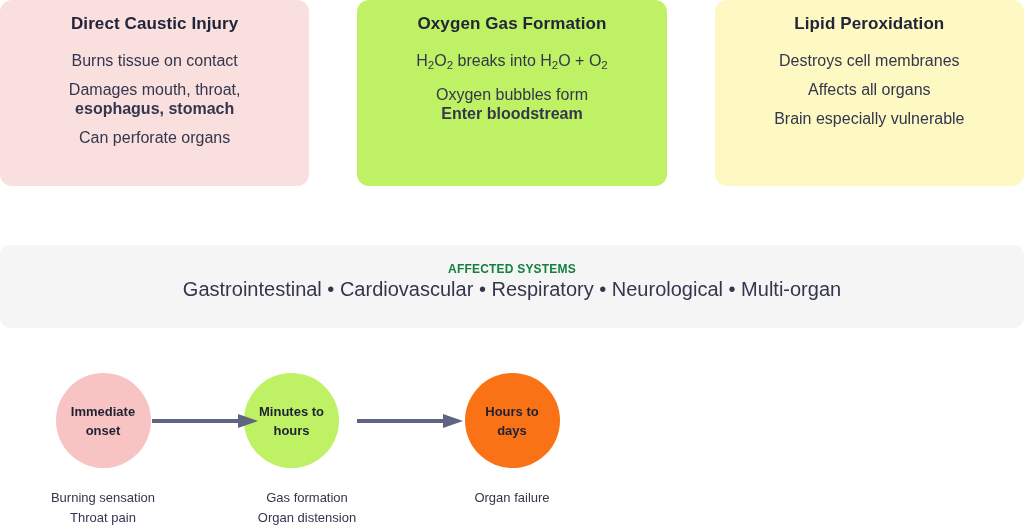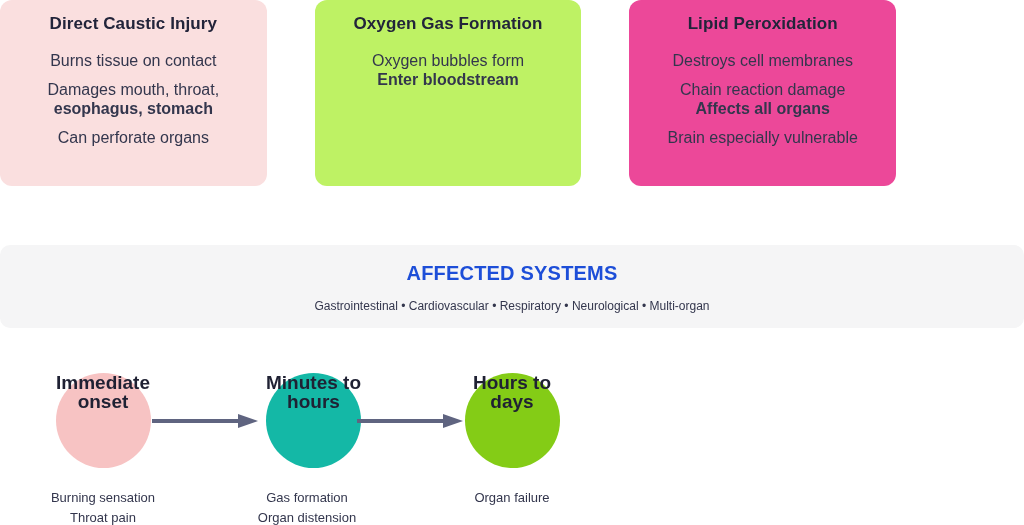--- a/index.html
+++ b/index.html
@@ -12,21 +12,21 @@
     color: #2b2d42;
     overflow: hidden;
     position: relative;
   }
 
   
   .cards-row {
     position: absolute;
     top: 0;
     left: 0;
-    width: 896px;
+    width: 1024px;
     height: 186px;
     display: flex;
     gap: 48px;
   }
 
   .card {
     flex: 1 1 0;
     border-radius: 12px;
     padding: 14px 16px 0 16px;
     text-align: center;
@@ -57,50 +57,51 @@
     left: 0;
     width: 1024px;
     height: 83px;
     background: #f5f5f6;
     border-radius: 10px;
     text-align: center;
     padding-top: 17px;
   }
 
   .systems-title {
+    font-size: 12px;
+    font-weight: bold;
+    color: #15803d;
+    letter-spacing: 0.2px;
+    margin-bottom: 2px;
+  }
+
+  .systems-list {
     font-size: 20px;
-    font-weight: bold;
-    color: #1d4ed8;
-    letter-spacing: 0.2px;
-    margin-bottom: 14px;
-  }
-
-  .systems-list {
-    font-size: 12px;
     color: #33364d;
   }
 
   
   .timeline {
     position: absolute;
     top: 360px;
     left: 0;
     width: 1024px;
     height: 165px;
   }
 
   .tl-circle {
     position: absolute;
     width: 95px;
     height: 95px;
     border-radius: 50%;
     display: flex;
+    align-items: center;
     justify-content: center;
     text-align: center;
-    font-size: 19px;
+    font-size: 13px;
     font-weight: bold;
     line-height: 19px;
     color: #1f2133;
     top: 13px;
   }
 
   .tl-arrow {
     position: absolute;
     top: 54px;
     height: 14px;
@@ -124,56 +125,56 @@
   <div class="card" style="background: rgb(250, 223, 223);">
     <div class="card-title">Direct Caustic Injury</div>
     <div class="card-line">Burns tissue on contact</div>
     <div class="card-line tight">Damages mouth, throat,</div>
     <div class="card-line tight">esophagus, stomach</div>
     <div class="card-line">Can perforate organs</div>
   </div>
 
   <div class="card" style="background: #bef264;">
     <div class="card-title">Oxygen Gas Formation</div>
+    <div class="card-line">H<sub>2</sub>O<sub>2</sub> breaks into H<sub>2</sub>O + O<sub>2</sub></div>
     <div class="card-line tight">Oxygen bubbles form</div>
     <div class="card-line tight">Enter bloodstream</div>
   </div>
 
-  <div class="card" style="background: #ec4899;">
+  <div class="card" style="background: #fef9c3;">
     <div class="card-title">Lipid Peroxidation</div>
     <div class="card-line">Destroys cell membranes</div>
-    <div class="card-line tight">Chain reaction damage</div>
     <div class="card-line tight">Affects all organs</div>
     <div class="card-line">Brain especially vulnerable</div>
   </div>
 
 </div>
 
 <div class="systems-banner" style="background: rgb(245, 245, 246);">
   <div class="systems-title">AFFECTED SYSTEMS</div>
   <div class="systems-list">Gastrointestinal • Cardiovascular • Respiratory • Neurological • Multi-organ</div>
 </div>
 
 <div class="timeline">
 
   <div class="tl-circle" style="background: rgb(247, 195, 195); left: 55.5px;">
     <div>
       <div>Immediate</div>
       <div>onset</div>
     </div>
   </div>
 
-  <div class="tl-circle" style="background: #14b8a6; left: 266px;">
+  <div class="tl-circle" style="background: #bef264; left: 244px;">
     <div>
       <div>Minutes to</div>
       <div>hours</div>
     </div>
   </div>
 
-  <div class="tl-circle" style="background: #84cc16; left: 464.5px;">
+  <div class="tl-circle" style="background: #f97316; left: 464.5px;">
     <div>
       <div>Hours to</div>
       <div>days</div>
     </div>
   </div>
 
   <div class="tl-arrow" style="left: 152px;">
     <svg width="106" height="14" viewBox="0 0 106 14">
       <line x1="0" y1="7" x2="90" y2="7" stroke="#5f6480" stroke-width="4"></line>
       <polygon points="86,0 106,7 86,14" fill="#5f6480"></polygon>

